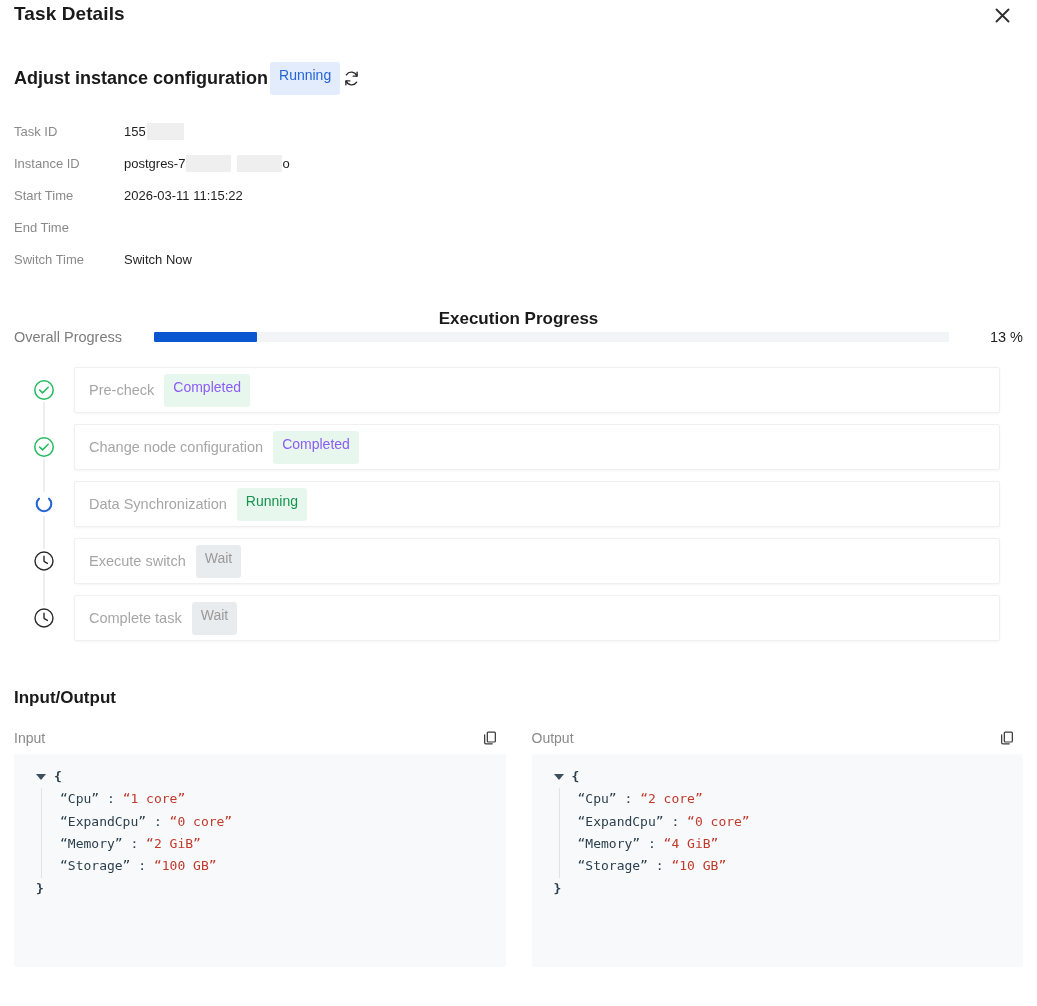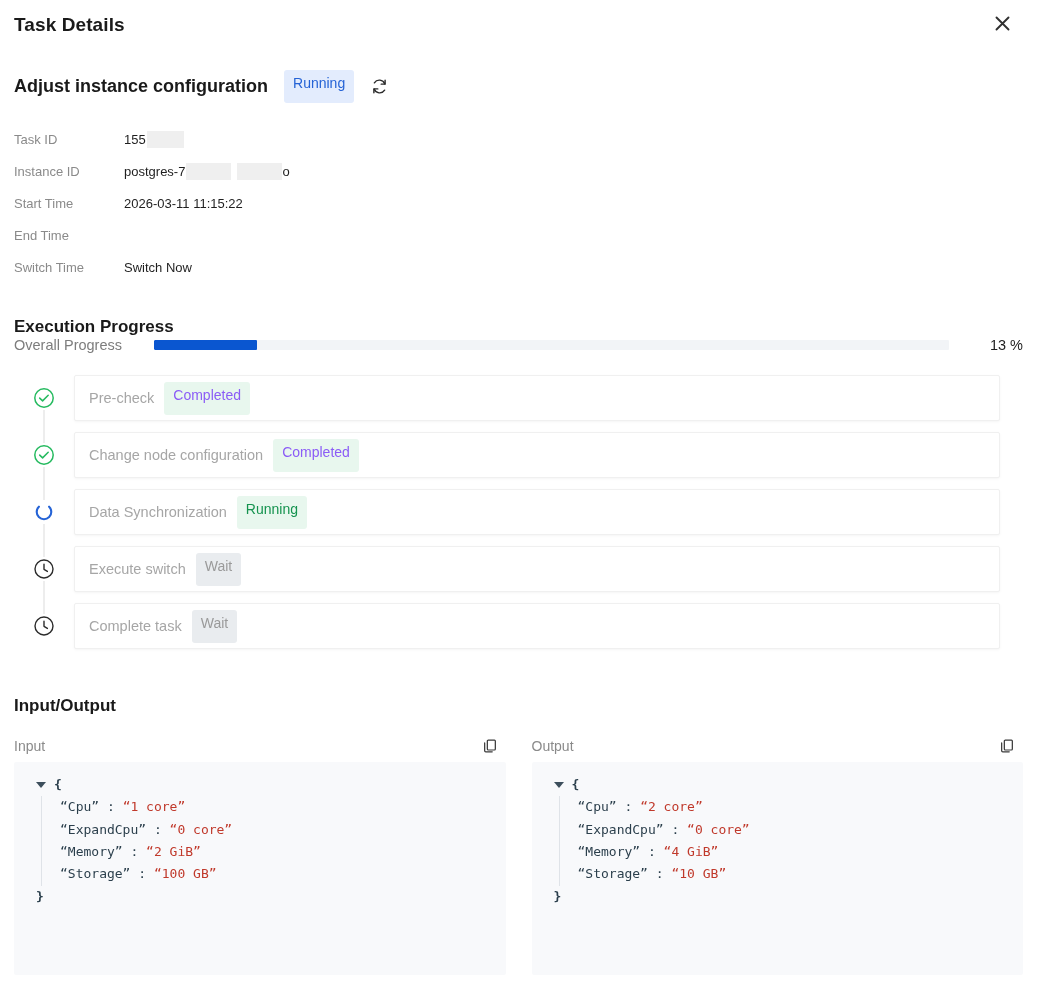--- a/index.html
+++ b/index.html
@@ -8,51 +8,50 @@
     width: 1037px; height: 1006px;
     background: #ffffff;
     font-family: "Liberation Sans", sans-serif;
     color: #1f1f1f;
     overflow: hidden;
   }
   .page { position: relative; width: 1037px; height: 1006px; padding: 0 14px; }
 
   
   .dlg-header {
-    display: flex; align-items: flex-end; justify-content: space-between;
-    padding-top: 8px;
+    display: flex; align-items: center; justify-content: space-between;
   }
   .dlg-title { font-size: 19px; font-weight: bold; color: #1a1a1a; letter-spacing: .1px; }
   .close-btn {
     width: 26px; height: 26px; margin-right: 8px; margin-top: 2px;
     display: flex; align-items: center; justify-content: center;
     cursor: pointer; color: #303030;
   }
 
   
-  .task-heading-row { display: flex; align-items: center; gap: 16px; margin-top: 34px; }
+  .task-heading-row { display: flex; align-items: center; gap: 2px; margin-top: 34px; }
   .task-heading { font-size: 18px; font-weight: bold; color: #1a1a1a; }
   .badge {
     display: inline-flex; align-items: center; justify-content: center;
     font-size: 14px; line-height: 1; padding: 6px 9px 13px; border-radius: 3px;
     white-space: nowrap;
   }
   .badge-running-blue { background: #e3ecfd; color: #2563d6; }
   .refresh-btn { display: flex; align-items: center; cursor: pointer; color: #2b2b2b; }
 
   
   .fields { margin-top: 20px; }
   .field-row { display: flex; align-items: center; height: 32px; font-size: 13px; }
   .field-label { width: 110px; color: #8a8a8a; flex: none; }
   .field-value { color: #1f1f1f; display: flex; align-items: center; }
   .redact { display: inline-block; background: #efefef; height: 17px; vertical-align: middle; }
 
   
   .section-title { font-size: 17px; font-weight: bold; color: #1a1a1a; }
-  .sec-exec { margin-top: 34px; }
+  .sec-exec { margin-top: 34px; text-align: center; }
   .sec-io { margin-top: 36px; }
 
   
   .progress-row { display: flex; align-items: center; }
   .progress-label { width: 140px; color: #7d7d7d; font-size: 14.5px; flex: none; }
   .progress-track {
     flex: 1; height: 10px; background: #f2f4f7; border-radius: 1px;
     position: relative; overflow: hidden; margin-right: 14px;
   }
   .progress-fill { height: 100%; background: #0a56d0; border-radius: 1px; }

